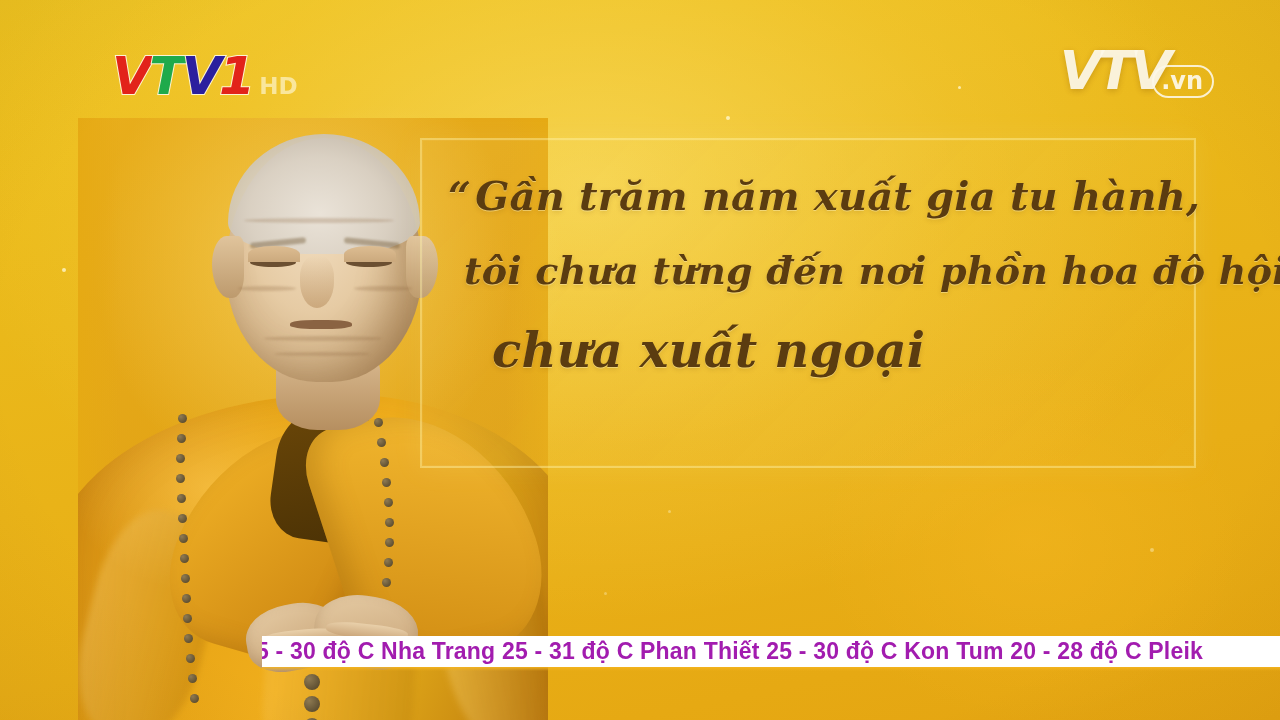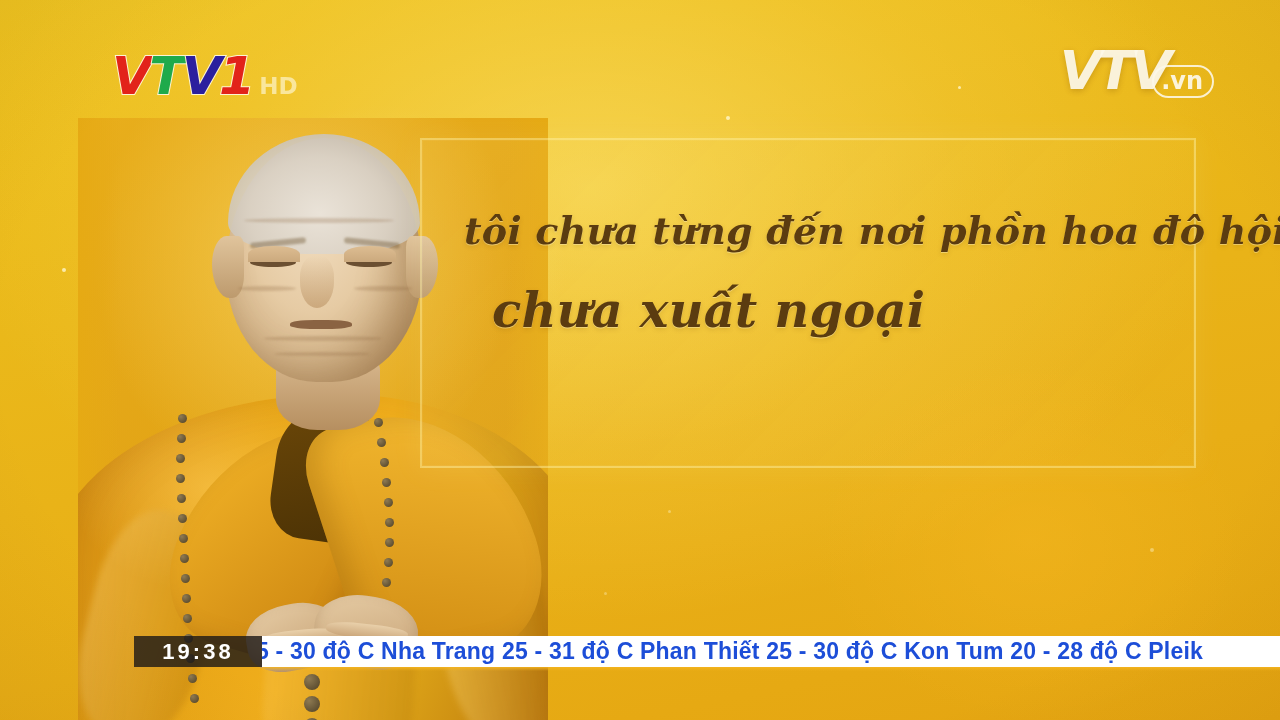--- a/index.html
+++ b/index.html
@@ -127,21 +127,21 @@
 
   
   .clock{position:absolute; left:134px; top:636px; width:128px; height:31px;
     background:rgba(28,24,22,.80); display:flex; align-items:center; justify-content:center;}
   .clock span{font-family:"Liberation Sans", sans-serif; font-weight:700; font-size:22px;
     color:#fff; letter-spacing:3px;}
 
   .ticker{position:absolute; left:262px; top:636px; right:0; height:31px;
     background:#ffffff; overflow:hidden; display:flex; align-items:center;}
   .ticker .txt{font-family:"Liberation Sans", sans-serif; font-weight:700; font-size:23px;
-    color:#1d4ed8; white-space:nowrap; margin-left:-6px; letter-spacing:.2px;}
+    color:#a21caf; white-space:nowrap; margin-left:-6px; letter-spacing:.2px;}
   .ticker-under{position:absolute; left:262px; top:667px; right:0; height:4px;
     background:linear-gradient(180deg, rgba(245,180,30,.9), rgba(230,160,20,.0));}
 </style>
 </head>
 <body>
 
 <div class="screen">
 
   <div class="flare-a"></div>
   <div class="flare-b"></div>
@@ -223,39 +223,37 @@
     <div class="beads bead-lg" style="left:226px; top:556px;"></div>
     <div class="beads bead-lg" style="left:226px; top:578px;"></div>
     <div class="beads bead-lg" style="left:226px; top:600px;"></div>
   </div>
 
   <div class="vign"></div>
 
   <div class="quote-frame"></div>
 
   <div class="quote">
+    <div class="qline q1"><span class="qmark">“</span><span>Gần trăm năm xuất gia tu hành,</span></div>
     <div class="qline q2">tôi chưa từng đến nơi phồn hoa đô hội,</div>
     <div class="qline q3">chưa xuất ngoại</div>
   </div>
 
   <div class="vtv1">
     <span class="g c-red">V</span>
     <span class="g c-green">T</span>
     <span class="g c-blue">V</span>
     <span class="g c-red">1</span>
     <span class="hd">HD</span>
   </div>
 
   <div class="vtvvn">
     <span class="wm">VTV</span>
     <span class="dot">.vn</span>
   </div>
 
-  <div class="clock">
-    <span>19:38</span>
-  </div>
 
   <div class="ticker">
     <span class="txt">5 - 30 độ C  Nha Trang 25 - 31 độ C  Phan Thiết 25 - 30 độ C  Kon Tum 20 - 28 độ C  Pleik</span>
   </div>
   <div class="ticker-under"></div>
 
 </div>
 
 </body></html>

